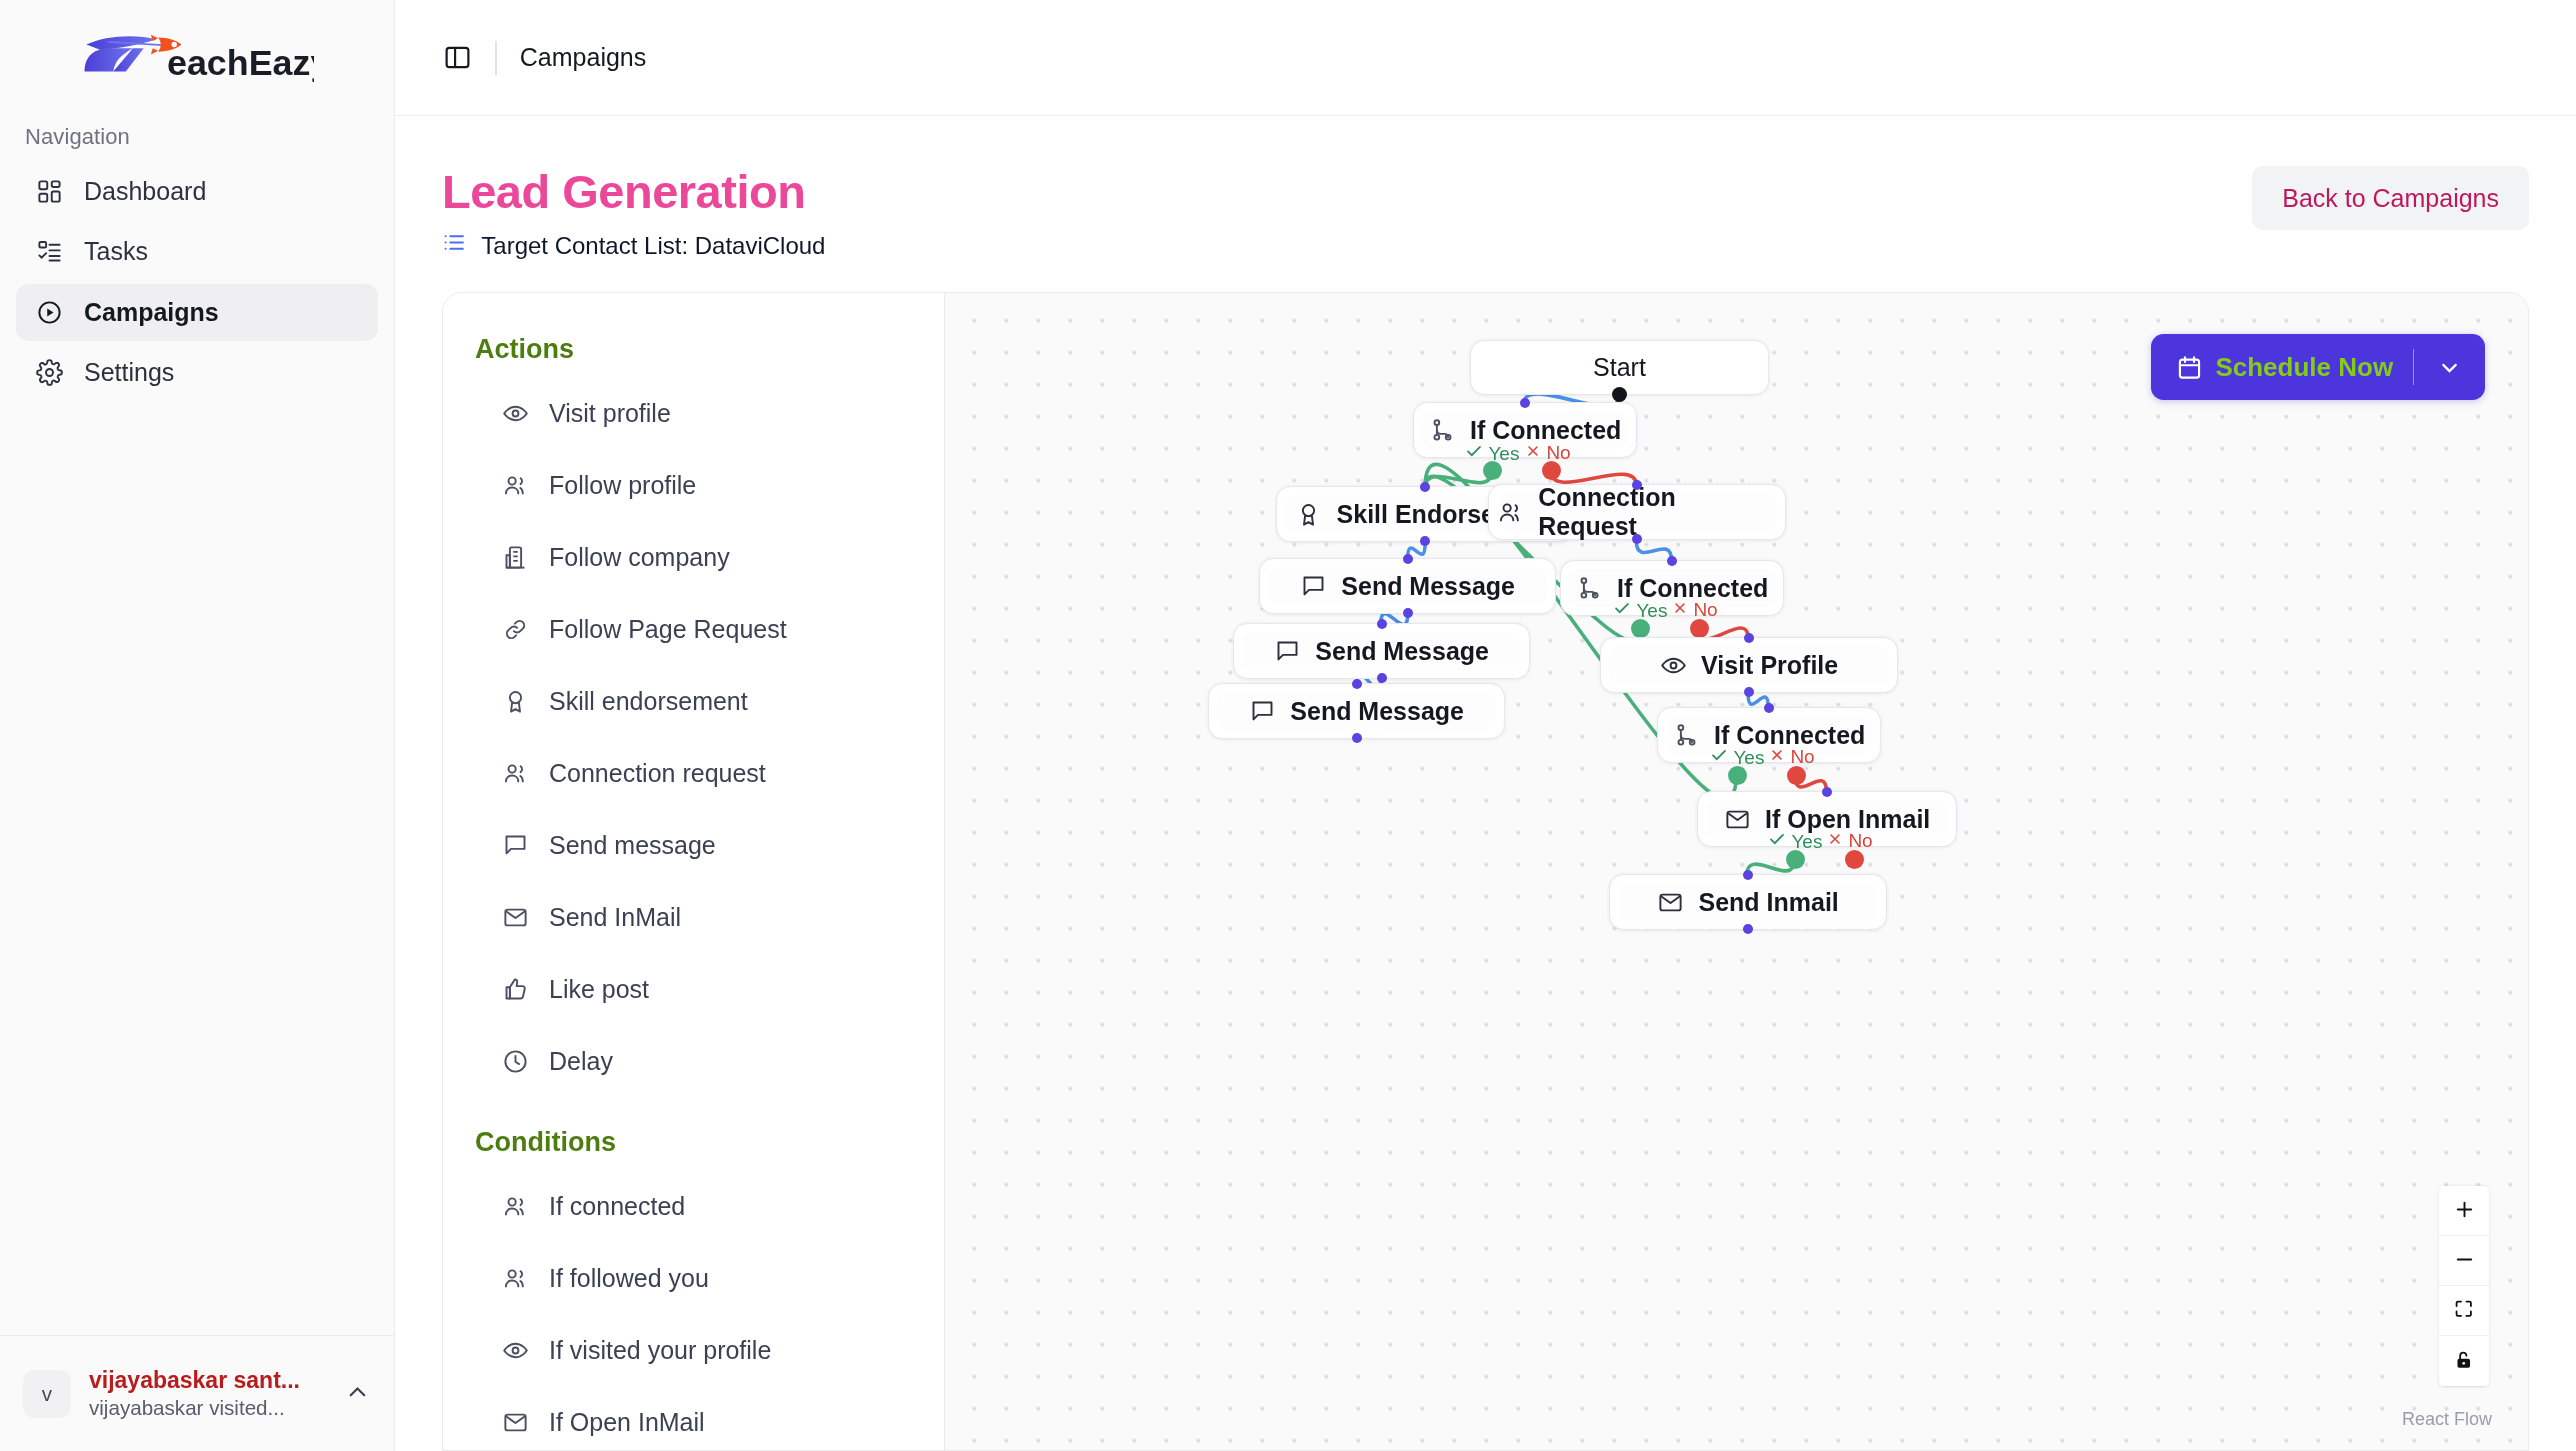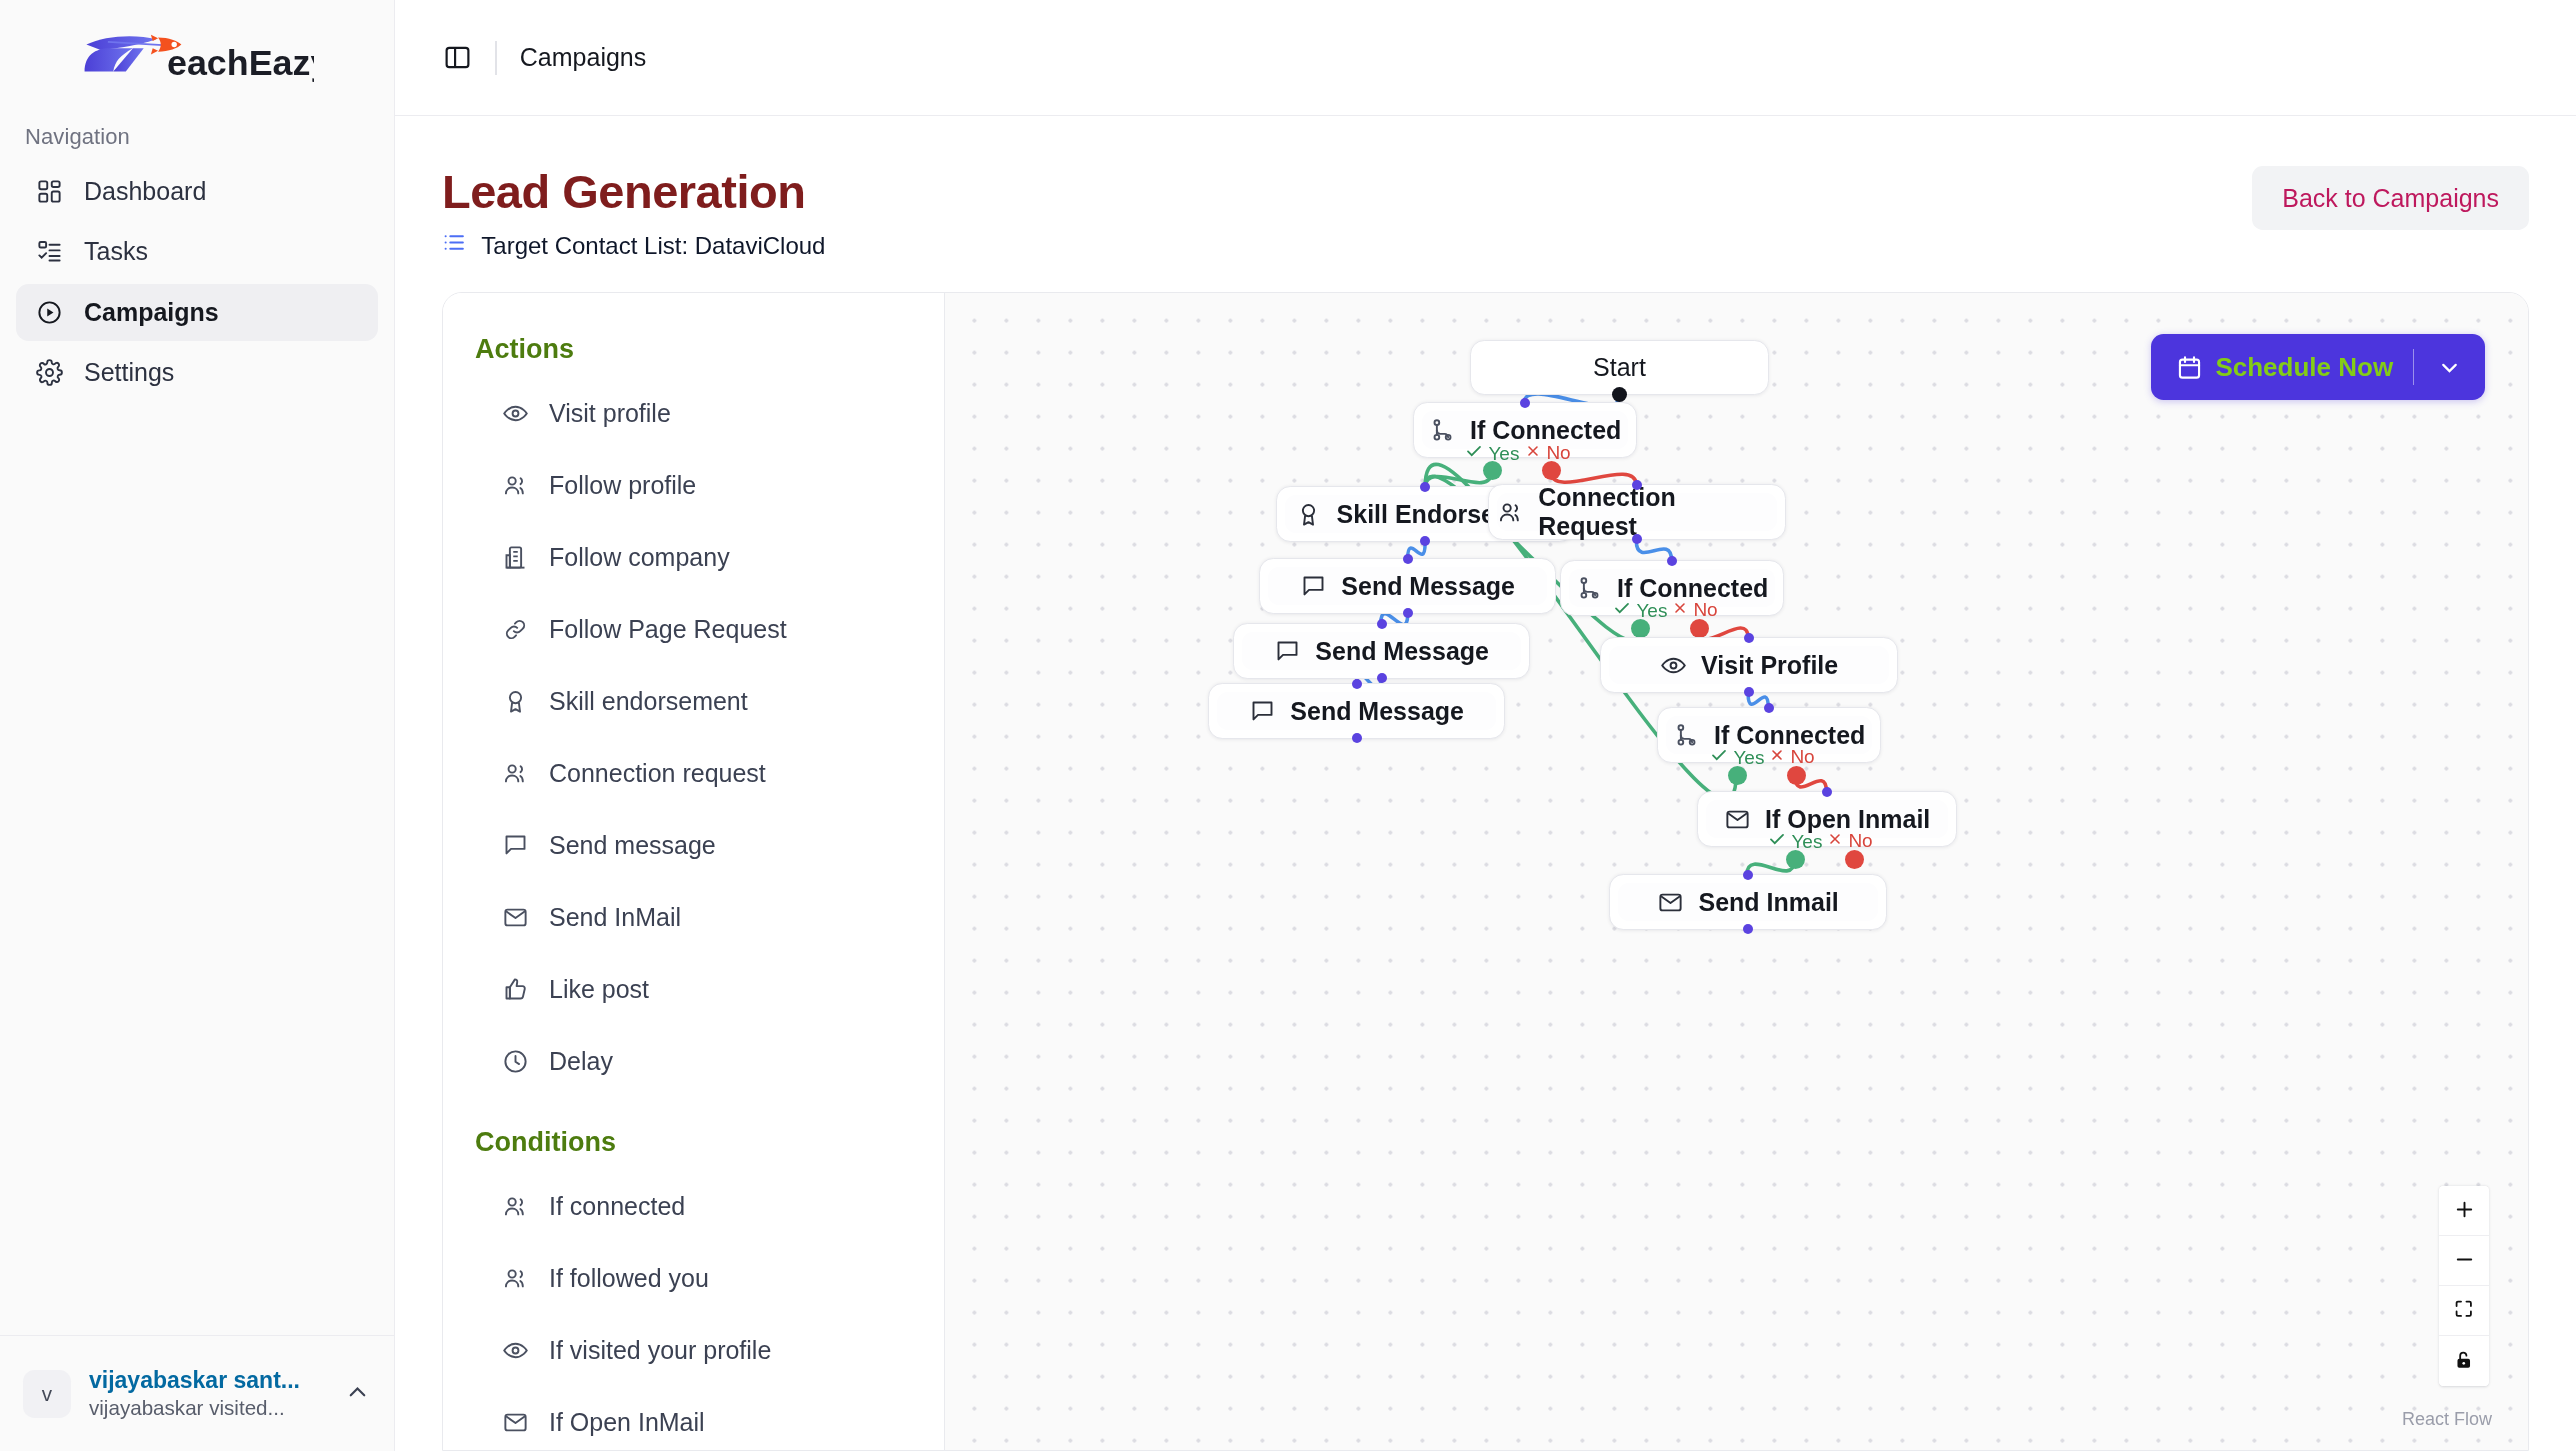--- a/index.html
+++ b/index.html
@@ -38,37 +38,37 @@
     display: flex; align-items: center; gap: 18px;
     padding: 0 23px 0 23px; height: 116px;
     border-top: 0.9px solid #ececf0;
   }
   .avatar {
     width: 48px; height: 48px; flex: 0 0 48px; border-radius: 11.6px;
     background: #f1f1f4; color: #454a58; font-size: 20.6px;
     display: flex; align-items: center; justify-content: center;
   }
   .user-meta { flex: 1; min-width: 0; }
-  .user-name { font-size: 23px; font-weight: bold; color: #0369a1; line-height: 1.25; white-space: nowrap; overflow: hidden; }
+  .user-name { font-size: 23px; font-weight: bold; color: #b91c1c; line-height: 1.25; white-space: nowrap; overflow: hidden; }
   .user-sub { font-size: 20.6px; color: #585d6b; line-height: 1.25; white-space: nowrap; overflow: hidden; }
 
   
   .main { flex: 1; display: flex; flex-direction: column; min-width: 0; background: #fff; }
   .topbar {
     height: 116px; display: flex; align-items: center; gap: 23px;
     padding: 0 47px; border-bottom: 0.9px solid #ececf0;
   }
   .sb-toggle { width: 30px; height: 30px; display: flex; align-items: center; justify-content: center; cursor: pointer; }
   .vdiv { width: 1.8px; height: 34px; background: #e2e3e8; }
   .crumb { font-size: 25px; color: #15181f; }
 
   .page-head {
     padding: 50px 47px 0 47px; display: flex; align-items: flex-start; justify-content: space-between;
   }
-  .title { font-size: 47px; font-weight: bold; color: #7f1d1d; letter-spacing: -0.5px; line-height: 1.12; }
+  .title { font-size: 47px; font-weight: bold; color: #ec4899; letter-spacing: -0.5px; line-height: 1.12; }
   .subtitle { display: flex; align-items: center; gap: 14.3px; margin-top: 11.6px; font-size: 24px; color: #0f172a; }
   .btn-back {
     background: #f2f3f5; color: #be185d; border: none; border-radius: 10.7px;
     font-size: 25px; padding: 0 30px; height: 64px; cursor: pointer;
     font-family: "Liberation Sans", sans-serif;
   }
 
   
   .workspace {
     margin: 31px 47px 0 47px; flex: 1;

